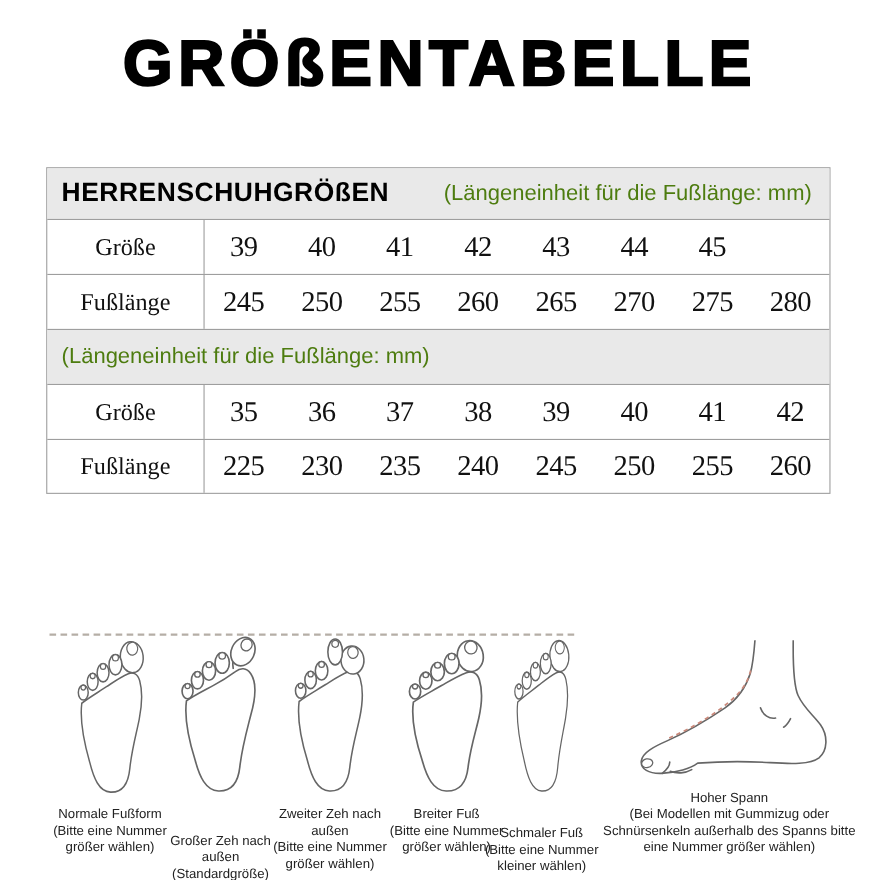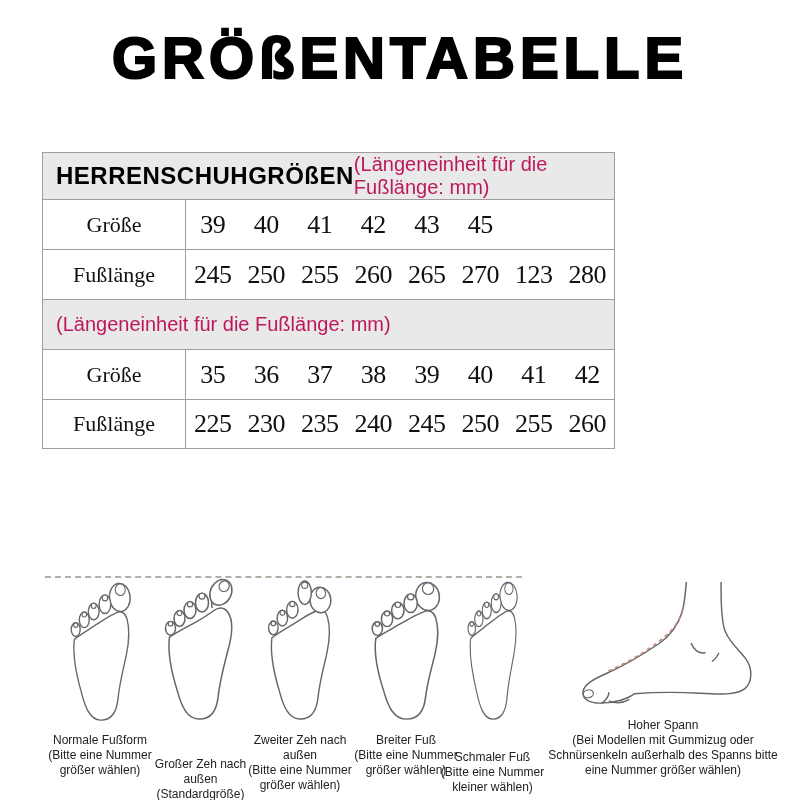--- a/index.html
+++ b/index.html
@@ -15,33 +15,33 @@
   .page{position:relative;width:800px;height:800px;background:#fff;overflow:hidden;}
 
   .title{
     position:absolute;top:24px;left:0;width:800px;margin:0;
     text-align:center;font-size:58px;font-weight:900;letter-spacing:5px;
     color:#000;-webkit-text-stroke:2.2px #000;white-space:nowrap;
   }
 
   
   .size-table{
-    position:absolute;left:42px;top:152px;width:573px;height:297px;
+    position:absolute;left:42px;top:152px;width:713px;height:297px;
     box-sizing:border-box;border:1px solid var(--table-border);
     display:grid;grid-template-rows:46px 50px 50px 50px 50px 49px;
   }
   .t-row{border-top:1px solid var(--table-border);}
   .t-row:first-child{border-top:none;}
   .t-header{
     background:var(--header-bg);
     display:flex;align-items:center;justify-content:space-between;
     padding:0 16px 0 13px;box-sizing:border-box;
   }
   .t-heading{font-weight:bold;font-size:24px;letter-spacing:0.5px;color:#000;}
-  .t-unit{font-size:20px;color:#be185d;}
+  .t-unit{font-size:20px;color:#4d7c0f;}
   .t-data{
     display:grid;grid-template-columns:143px repeat(8,1fr);
     align-items:stretch;box-sizing:border-box;font-family:Liberation Serif, serif;
   }
   .t-label{
     display:flex;align-items:center;justify-content:center;
     font-size:22px;border-right:1px solid var(--table-border);
   }
   .t-val{
     display:flex;align-items:center;justify-content:center;
@@ -96,32 +96,33 @@
       <span class="t-unit">(Längeneinheit für die Fußlänge: mm)</span>
     </div>
 
     <div class="t-row t-data">
       <span class="t-label">Größe</span>
       <span class="t-val">39</span>
       <span class="t-val">40</span>
       <span class="t-val">41</span>
       <span class="t-val">42</span>
       <span class="t-val">43</span>
+      <span class="t-val">44</span>
       <span class="t-val">45</span>
     </div>
 
     <div class="t-row t-data">
       <span class="t-label">Fußlänge</span>
       <span class="t-val">245</span>
       <span class="t-val">250</span>
       <span class="t-val">255</span>
       <span class="t-val">260</span>
       <span class="t-val">265</span>
       <span class="t-val">270</span>
-      <span class="t-val">123</span>
+      <span class="t-val">275</span>
       <span class="t-val">280</span>
     </div>
 
     <div class="t-row t-header">
       <span class="t-unit">(Längeneinheit für die Fußlänge: mm)</span>
     </div>
 
     <div class="t-row t-data">
       <span class="t-label">Größe</span>
       <span class="t-val">35</span>

